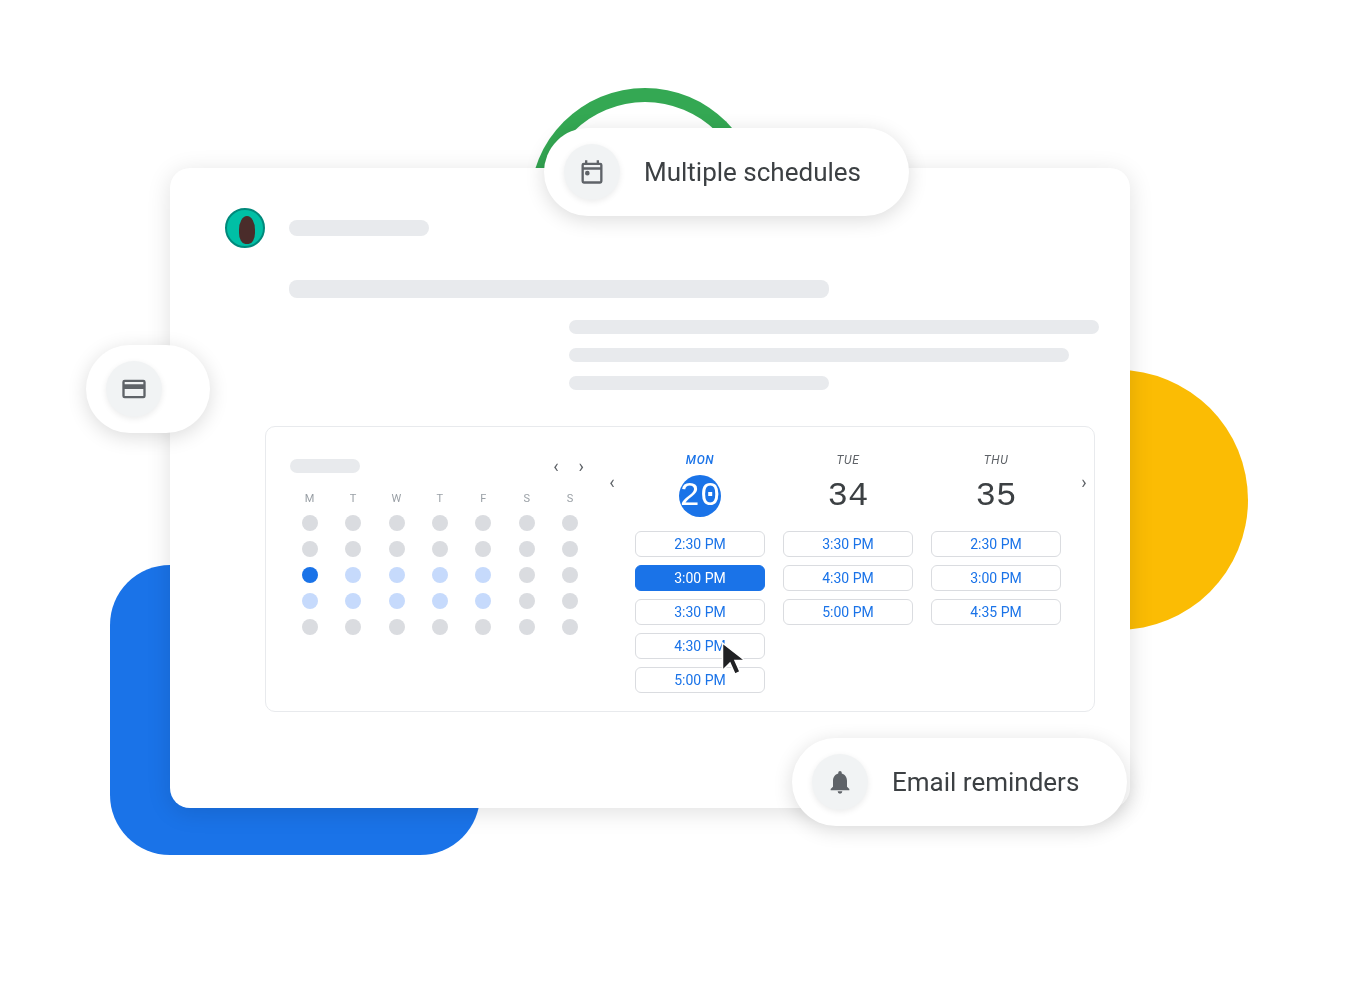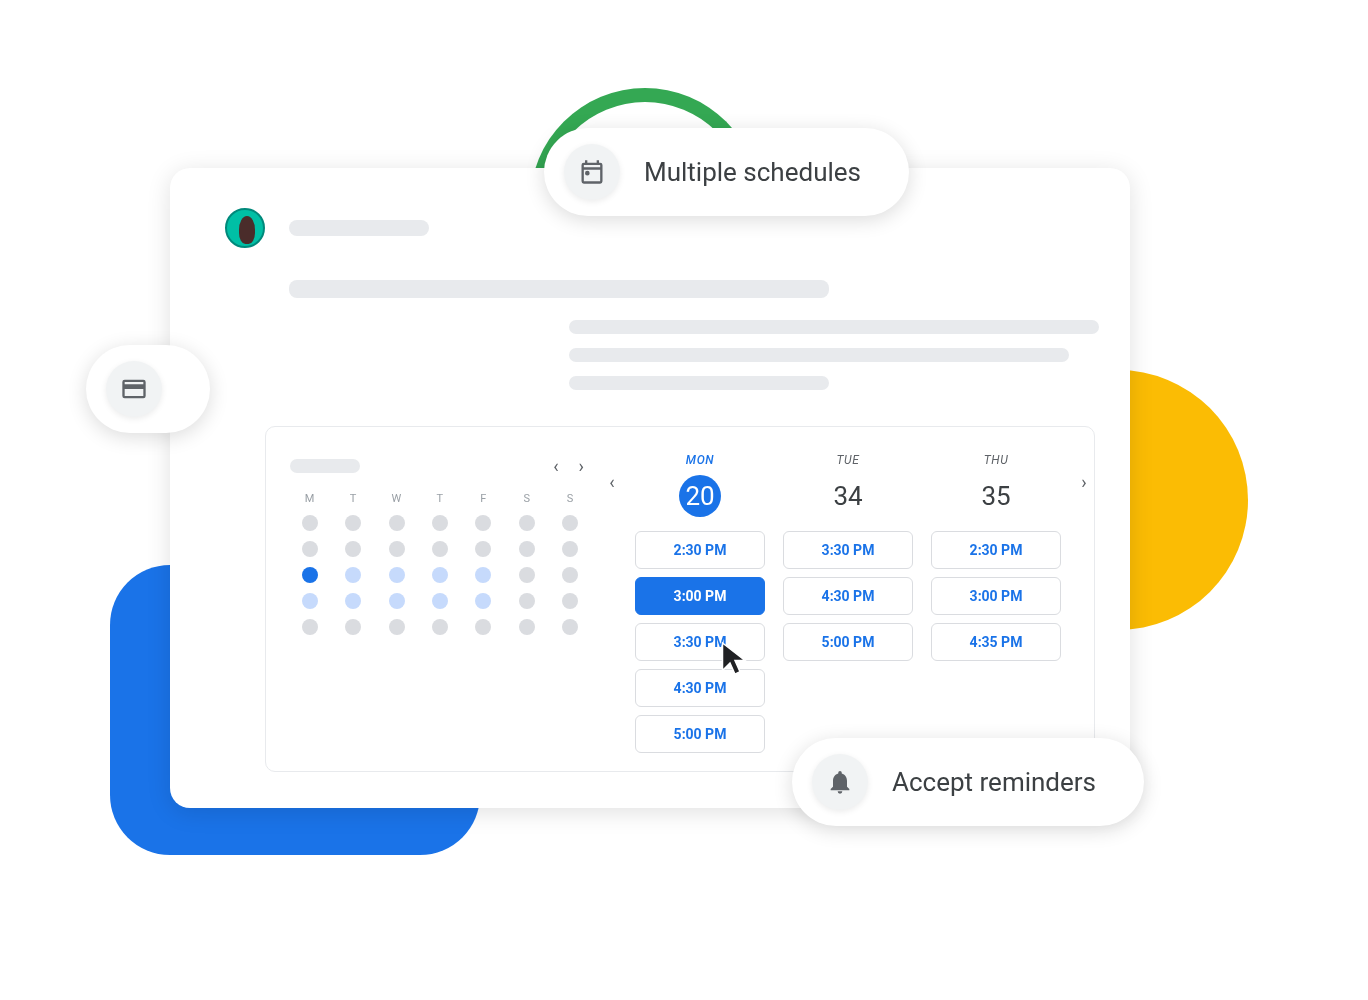--- a/index.html
+++ b/index.html
@@ -171,40 +171,41 @@
       gap: 8px;
     }
     .day-dow {
       font-size: 12px;
       letter-spacing: 0.6px;
       color: #5f6368;
       font-style: italic;
     }
     .day-dow.active { color: #1a73e8; font-weight: 500; }
     .day-num {
-      font-size: 26px;
+      font-size: 34px;
       color: #3c4043;
       width: 42px;
       height: 42px;
       display: flex;
       align-items: center;
       justify-content: center;
       border-radius: 50%;
       margin-bottom: 6px;
+      font-family: Liberation Mono, monospace;
     }
     .day-num.active { background: #1a73e8; color: #fff; }
     .slot-btn {
       width: 130px;
-      height: 38px;
+      height: 26px;
       border: 1px solid #dadce0;
       background: #fff;
       border-radius: 6px;
       color: #1a73e8;
       font-size: 14px;
-      font-weight: 700;
+      font-weight: 400;
       cursor: pointer;
       display: flex;
       align-items: center;
       justify-content: center;
     }
     .slot-btn.selected { background: #1a73e8; color: #fff; border-color: #1a73e8; }
     
     .cursor {
       position: absolute;
       left: 720px;
@@ -384,15 +385,15 @@
         </svg>
     </div>
   </div>
 
   <div class="chip reminders">
     <div class="chip-icon">
       <svg class="ico" viewBox="0 0 24 24">
           <path d="M12 22a2 2 0 0 0 2-2h-4a2 2 0 0 0 2 2zm6-6V11c0-3.07-1.63-5.64-4.5-6.32V4a1.5 1.5 0 1 0-3 0v.68C7.63 5.36 6 7.92 6 11v5l-2 2v1h16v-1l-2-2z"></path>
         </svg>
     </div>
-    <span class="chip-label">Accept reminders</span>
+    <span class="chip-label">Email reminders</span>
   </div>
 </div>
 
 </body></html>

